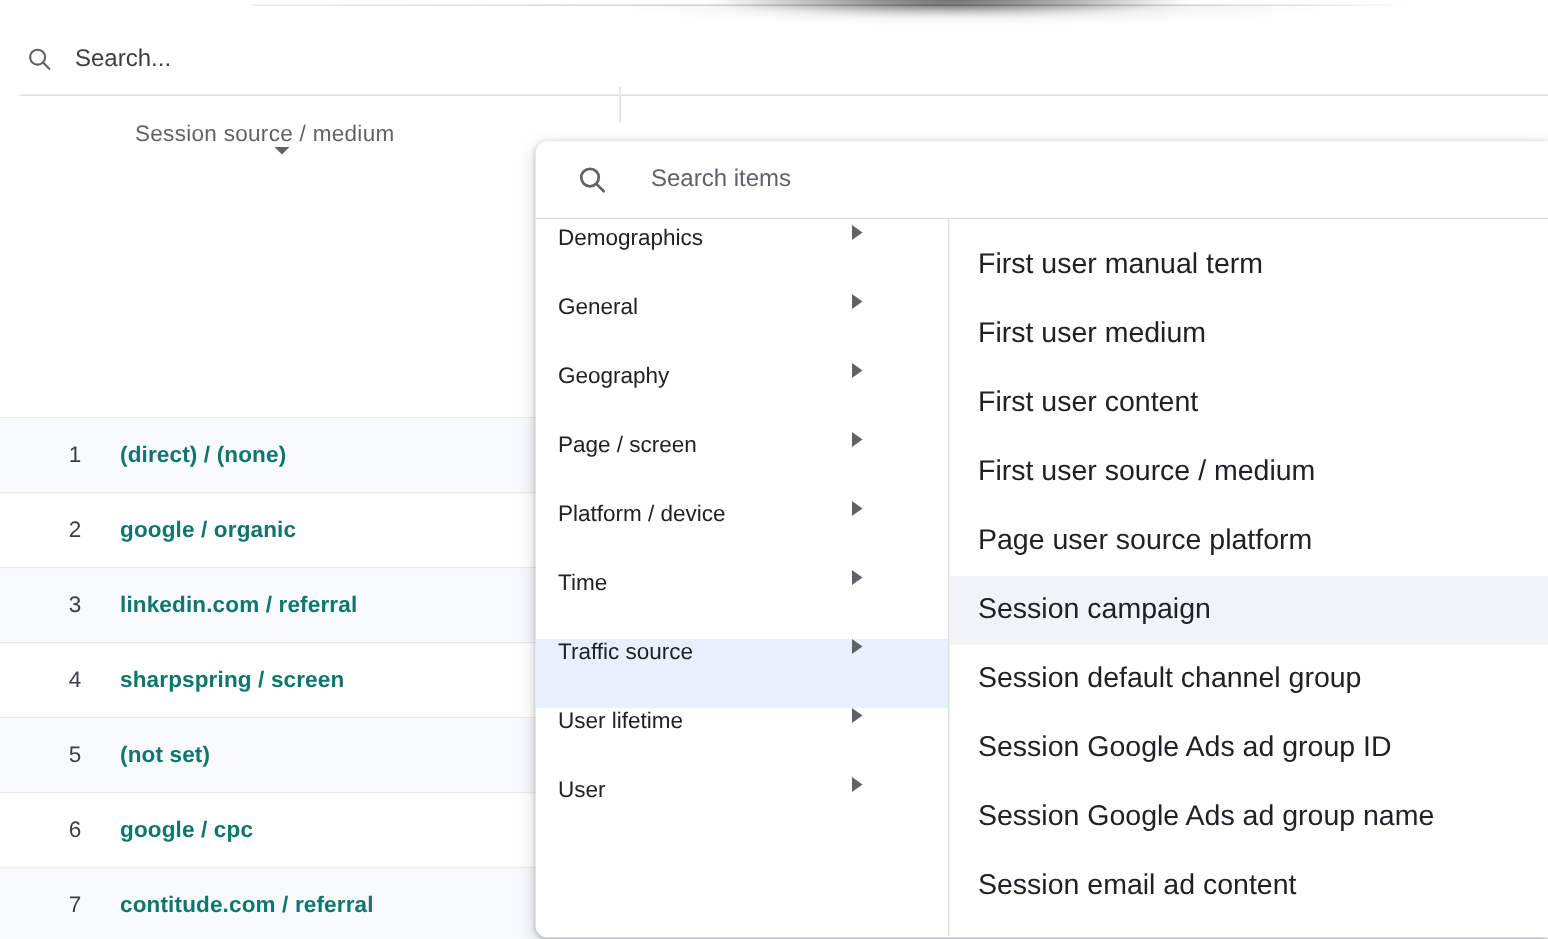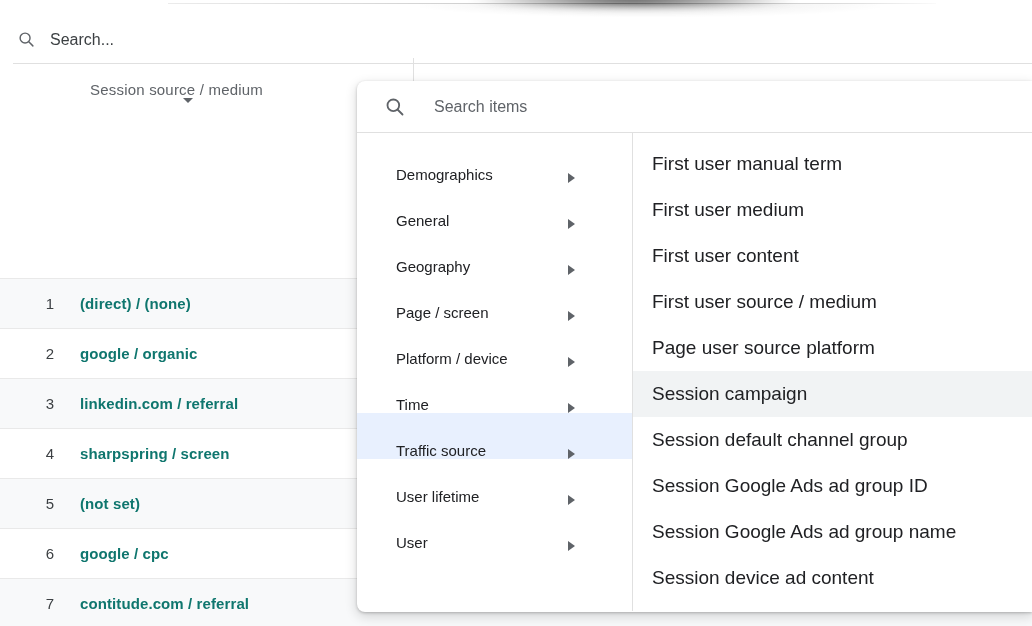--- a/index.html
+++ b/index.html
@@ -56,37 +56,37 @@
   .row {
     height:50px; border-bottom:1px solid #e9e9e9;
     display:flex; align-items:center; background:#fff; cursor:pointer;
   }
   .row.alt { background:#f8f9fa; }
   .row-num { font-size:15px; color:#3c4043; width:20px; margin-left:40px; text-align:center; flex:0 0 auto; }
   .row-label { font-size:15px; font-weight:bold; color:#0f766e; margin-left:20px; letter-spacing:0.1px; }
 
   
   .panel {
-    position:absolute; left:357px; top:81px; width:675px; height:531px;
+    position:absolute; left:357px; top:94px; width:675px; height:531px;
     background:#fff; border-radius:8px 0 0 8px; z-index:5;
     box-shadow:0 1px 3px rgba(0,0,0,0.22), 0 4px 12px 1px rgba(0,0,0,0.14);
   }
   .panel-search {
     height:52px; border-bottom:1px solid #e0e0e0;
     display:flex; align-items:center; padding-left:28px; cursor:text;
     border-radius:8px 0 0 0;
   }
   .panel-search .mag { flex:0 0 auto; display:block; }
   .ps-placeholder { font-size:16px; color:#5f6368; margin-left:29px; }
 
   .panel-body { display:flex; height:478px; }
   .cat-col { width:276px; border-right:1px solid #e0e0e0; padding-top:4px; }
   .cat-item {
-    height:46px; display:flex; align-items:flex-end; justify-content:space-between;
-    padding-left:39px; padding-right:57px; font-size:15px; color:#202124; cursor:pointer;
+    height:46px; display:flex; align-items:flex-start; justify-content:space-between;
+    padding-left:15px; padding-right:57px; font-size:15px; color:#202124; cursor:pointer;
   }
   .cat-item.selected { background:#e8f0fe; }
   .arrow-right {
     width:0; height:0; flex:0 0 auto;
     border-left:7px solid #5f6368;
     border-top:5px solid transparent; border-bottom:5px solid transparent;
   }
   .dim-col { flex:1; padding-top:8px; }
   .dim-item {
     height:46px; display:flex; align-items:center; padding-left:19px;
@@ -218,19 +218,19 @@
         <div class="dim-item">
           <span>Session default channel group</span>
         </div>
         <div class="dim-item">
           <span>Session Google Ads ad group ID</span>
         </div>
         <div class="dim-item">
           <span>Session Google Ads ad group name</span>
         </div>
         <div class="dim-item">
-          <span>Session device ad content</span>
+          <span>Session email ad content</span>
         </div>
       </div>
     </div>
   </div>
 
 </div>
 
 </body></html>

